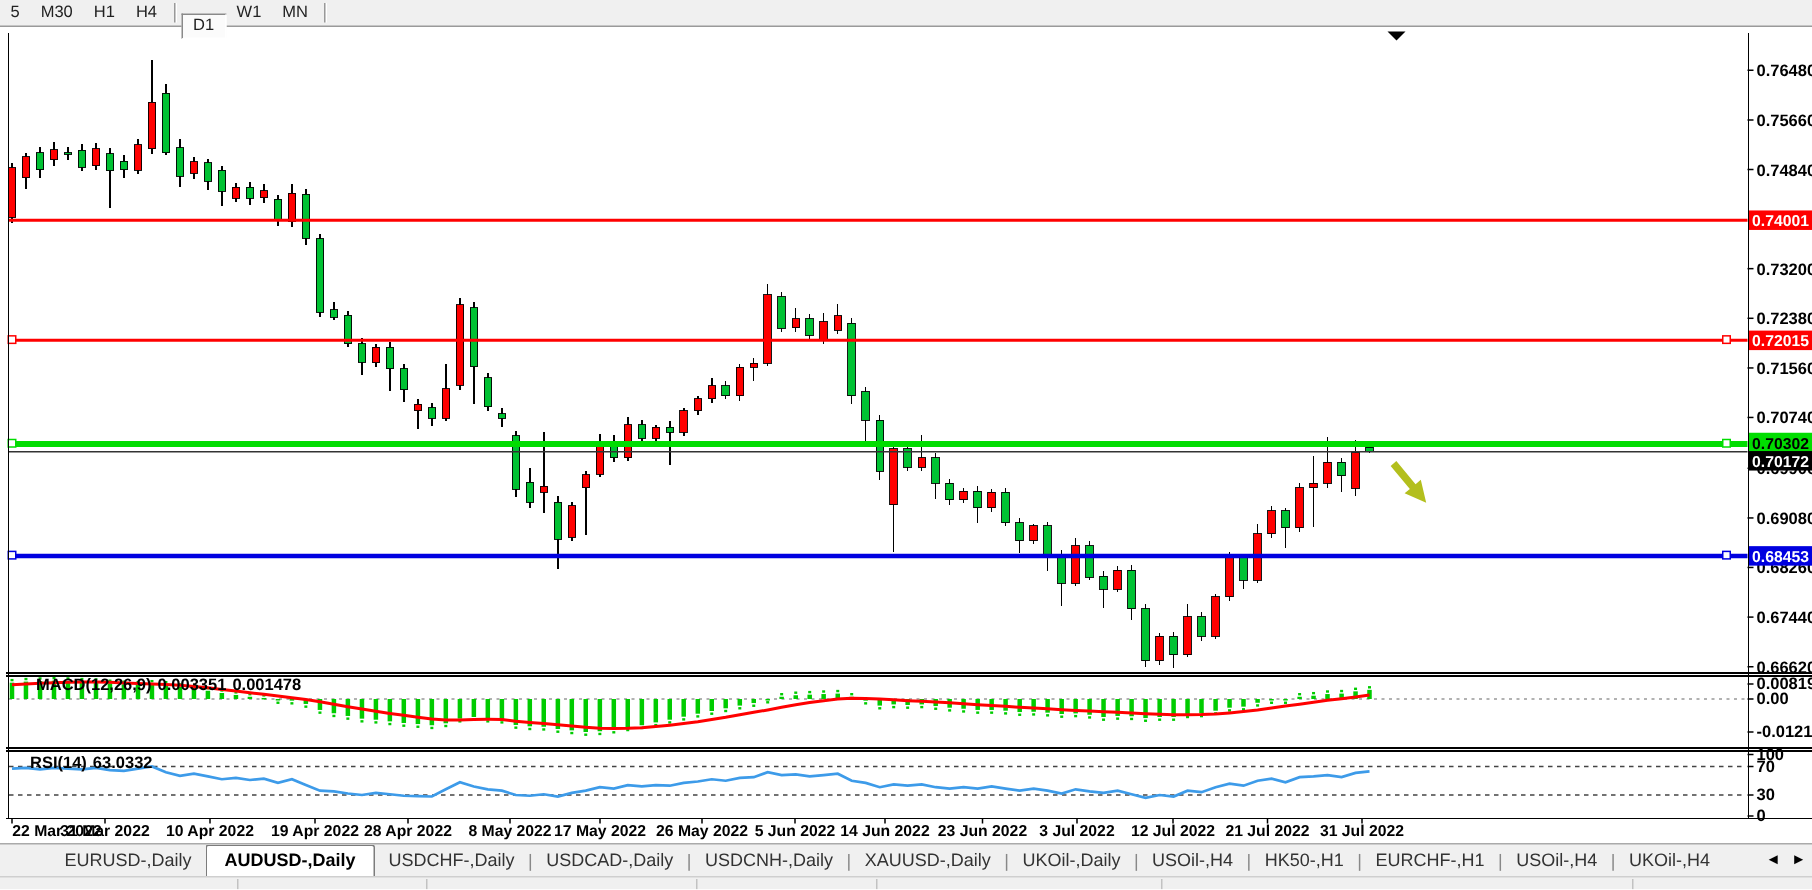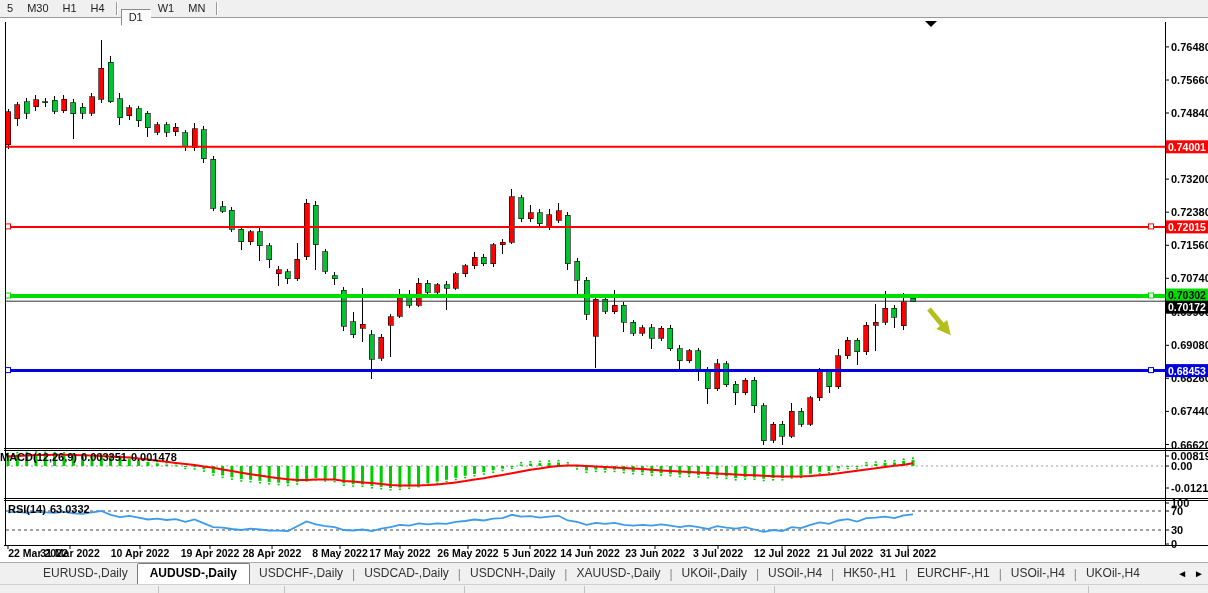--- a/index.html
+++ b/index.html
@@ -6,22 +6,22 @@
   .screen{position:relative;width:1208px;height:593px;overflow:hidden;background:#fff;}
   .toolbar{position:absolute;top:0;left:0;width:1208px;height:18px;background:#f0f0f0;
            border-bottom:1px solid #9a9a9a;display:flex;align-items:center;z-index:5;box-sizing:border-box;}
   .tf-btn{font-size:11px;color:#222;padding:0 7px;height:15px;line-height:15px;cursor:default;}
   .tf-btn.active{background:#fbfbfb;border:1px solid;border-color:#8a8a8a #ffffff #ffffff #8a8a8a;margin-top:17px;}
   .tb-sep{width:1px;height:13px;background:#999;margin:0 4px;box-shadow:1px 0 0 #fff;}
   .overlay{position:absolute;font-size:11px;font-weight:700;color:#000;z-index:3;white-space:nowrap;}
   #title-overlay{left:8px;top:22px;}
   #title-overlay .tri{font-size:8px;vertical-align:1px;margin-right:4px;}
   #title-overlay span{margin-right:4px;}
-  #macd-label{left:0;top:451px;}
-  #rsi-label{left:8px;top:503px;}
+  #macd-label{left:24px;top:451px;}
+  #rsi-label{left:20px;top:503px;}
   #macd-label span,#rsi-label span{margin-right:4px;}
   svg text{font-family:"Liberation Sans","DejaVu Sans",sans-serif;}
   .tabbar{position:absolute;left:0;top:562px;width:1208px;height:22px;background:#f0f0f0;
           border-top:1px solid #aaa;display:flex;align-items:center;padding-left:34px;box-sizing:border-box;}
   .tab{font-size:12px;color:#333;padding:2px 9px 3px;cursor:default;white-space:nowrap;}
   .tab.active{background:#fff;border:1px solid #7c7c7c;border-bottom:1px solid #fff;font-weight:700;color:#000;
               border-radius:2px 2px 0 0;padding:2px 12px 4px;}
   .tab-sep{color:#888;font-size:12px;}
   .tab-scroll{position:absolute;right:4px;top:5px;font-size:10px;color:#000;display:flex;gap:7px;}
   .tab-scroll span{cursor:default;}

